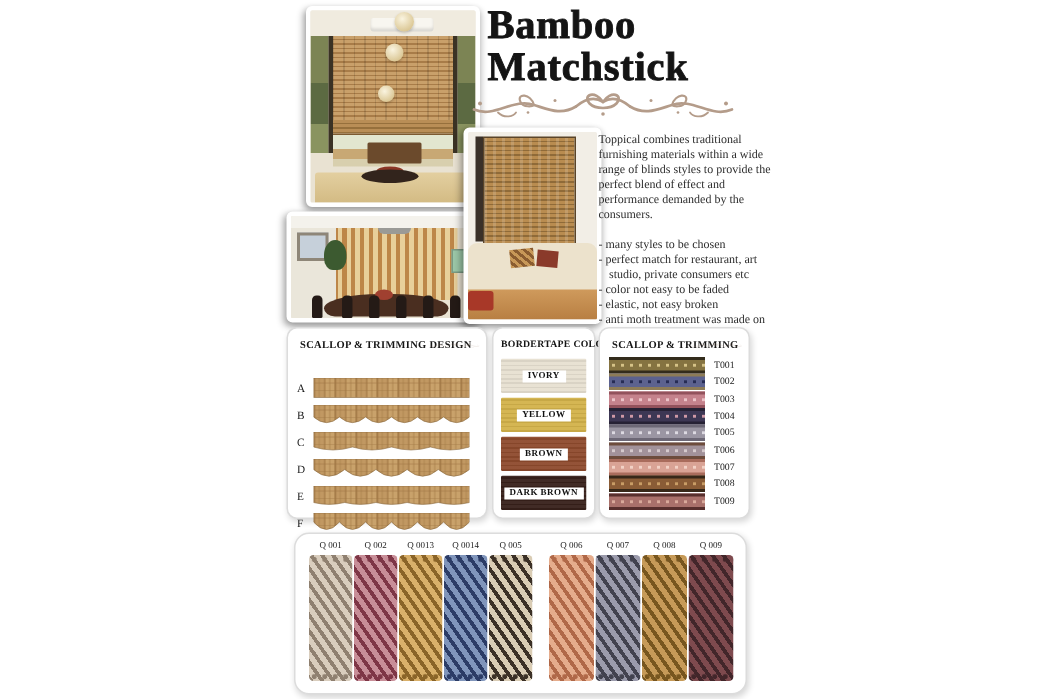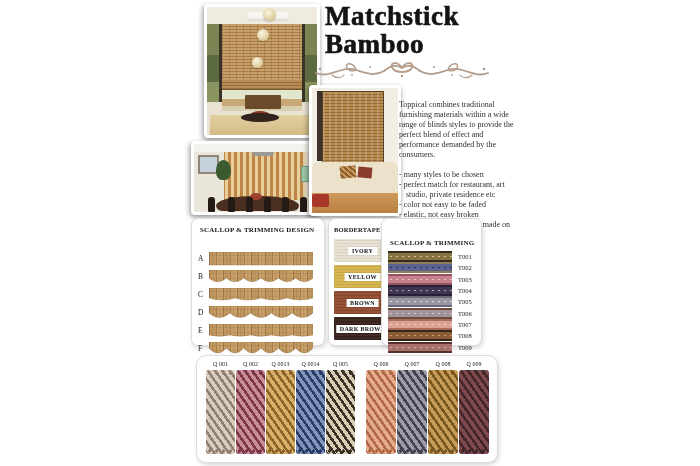--- a/index.html
+++ b/index.html
@@ -69,21 +69,21 @@
   .p3-ottoman{left:0;bottom:6px;width:17px;height:13px;background:#a83828;border-radius:2px;}
 
   
   .title{position:absolute;left:325px;top:2px;margin:0;font-size:27px;line-height:28px;
          font-weight:bold;letter-spacing:.5px;color:#141414;-webkit-text-stroke:.6px #141414;}
   .title span{display:block;}
   .ornament{position:absolute;left:311px;top:56px;width:182px;height:26px;}
 
   
   .textcol{position:absolute;left:399px;top:84px;width:122px;font-size:8px;line-height:10px;color:#2e2e2e;}
-  .textcol p{margin:16px 0 10px 0;font-family:Liberation Serif, serif;}
+  .textcol p{margin:4px 0 10px 0;font-family:Liberation Serif, serif;}
   .feat-head{margin:0 0 1px 0;}
   .feat-item{padding-left:7px;text-indent:-7px;}
 
   
   .panel{position:absolute;background:#fff;border:1px solid #dcdcdc;border-radius:7px;
          box-shadow:1px 2px 4px rgba(0,0,0,.16);box-sizing:border-box;}
   .phead{position:relative;font-size:7px;font-weight:bold;letter-spacing:.2px;color:#151515;
          line-height:10px;white-space:nowrap;}
   .phf{position:absolute;right:-2px;top:0;width:34px;height:10px;opacity:.35;}
 
@@ -94,21 +94,21 @@
   .strip{display:block;}
 
   .panelB{left:328px;top:218px;width:69px;height:128px;padding:5px 5px;}
   .panelB .phead{margin:1px 0 4px 0;font-size:6.5px;text-align:center;}
   .swatch{position:relative;height:23px;margin-bottom:3px;border-radius:1px;background:var(--sw);
       background-image:repeating-linear-gradient(0deg,rgba(0,0,0,.06) 0 1px,rgba(255,255,255,.05) 1px 3px);}
   .swlabel{position:absolute;left:50%;top:50%;transform:translate(-50%,-50%);
       background:#fff;color:#111;font-size:6px;font-weight:bold;letter-spacing:.3px;
       padding:1px 4px;white-space:nowrap;}
 
-  .panelC{left:381px;top:218px;width:101px;height:128px;padding:18px 6px;}
+  .panelC{left:399px;top:218px;width:101px;height:128px;padding:5px 6px;}
   .panelC .phead{margin:1px 0 3px 2px;}
   .trow{display:flex;align-items:center;height:11.3px;}
   .trim{width:64px;height:7px;border-top:2px solid var(--edge);border-bottom:2px solid var(--edge);
       background:radial-gradient(circle 1.6px at 3px 3.5px,var(--dot) 60%,rgba(0,0,0,0) 70%) 0 0/6px 7px,var(--base);}
   .tcode{margin-left:6px;font-size:6.5px;color:#222;}
 
   
   .ropecard{left:196px;top:355px;width:302px;height:108px;padding:5px 0 0 9px;border-radius:10px;}
   .ropes{display:flex;align-items:flex-start;}
   .ropecol{display:flex;flex-direction:column;align-items:center;width:29px;margin-right:1px;}
@@ -193,41 +193,41 @@
     <div class="abs p2-flowers"></div>
     <div class="abs chair" style="left:14px;"></div>
     <div class="abs chair" style="left:34px;"></div>
     <div class="abs chair" style="left:52px;"></div>
     <div class="abs chair" style="left:70px;"></div>
     <div class="abs chair" style="left:88px;"></div>
     <div class="abs chair" style="left:106px;"></div>
   </div>
 
   <h1 class="title">
+    <span>Bamboo</span>
     <span>Matchstick</span>
-    <span>Bamboo</span>
   </h1>
   <svg class="ornament">
       <use href="#flourish"></use>
     </svg>
 
   <div class="photo photo3">
     <div class="abs p3-rod"></div>
     <div class="abs p3-blind"></div>
     <div class="abs p3-sofa"></div>
     <div class="abs p3-cush1"></div>
     <div class="abs p3-cush2"></div>
     <div class="abs p3-floor"></div>
     <div class="abs p3-ottoman"></div>
   </div>
 
   <div class="textcol">
     <p>Toppical combines traditional furnishing materials within a wide range of blinds styles to provide the perfect blend of effect and performance demanded by the consumers.</p>
     <div class="feat-item">- many styles to be chosen</div>
-    <div class="feat-item">- perfect match for restaurant, art studio, private residence etc</div>
+    <div class="feat-item">- perfect match for restaurant, art studio, private consumers etc</div>
     <div class="feat-item">- color not easy to be faded</div>
     <div class="feat-item">- elastic, not easy broken</div>
     <div class="feat-item">- anti moth treatment was made on materials</div>
   </div>
 
   <div class="panel panelA">
     <div class="phead">
       <span>SCALLOP &amp; TRIMMING DESIGN</span>
       <svg class="phf">
           <use href="#flourish"></use>

